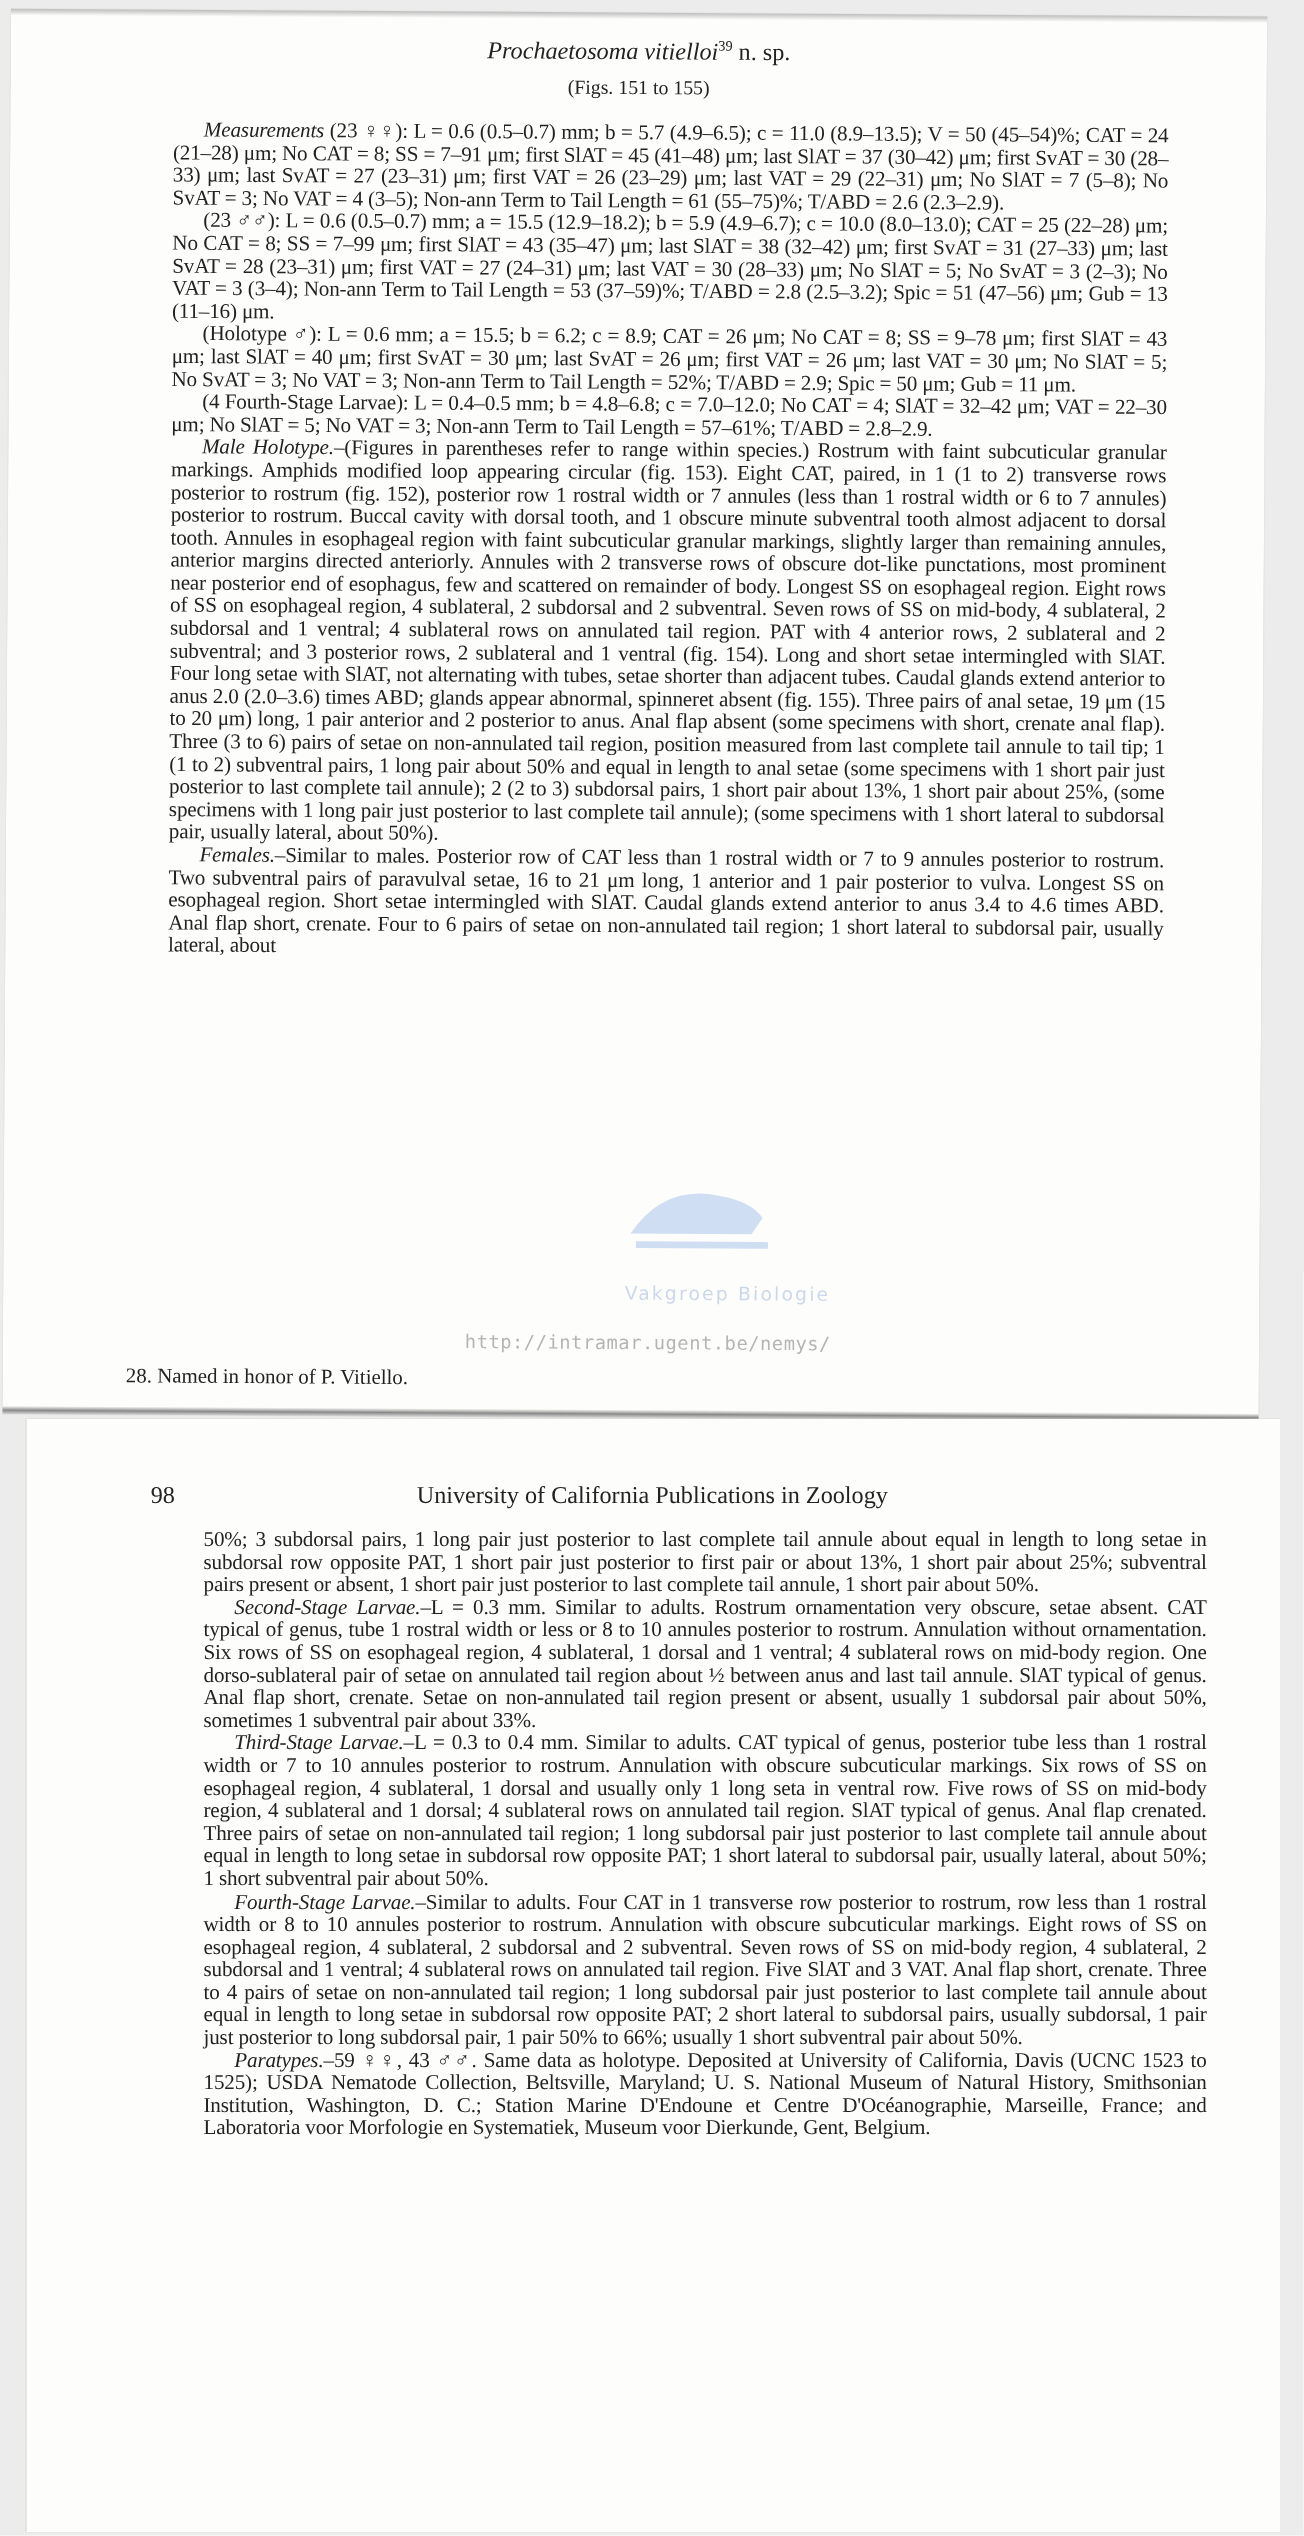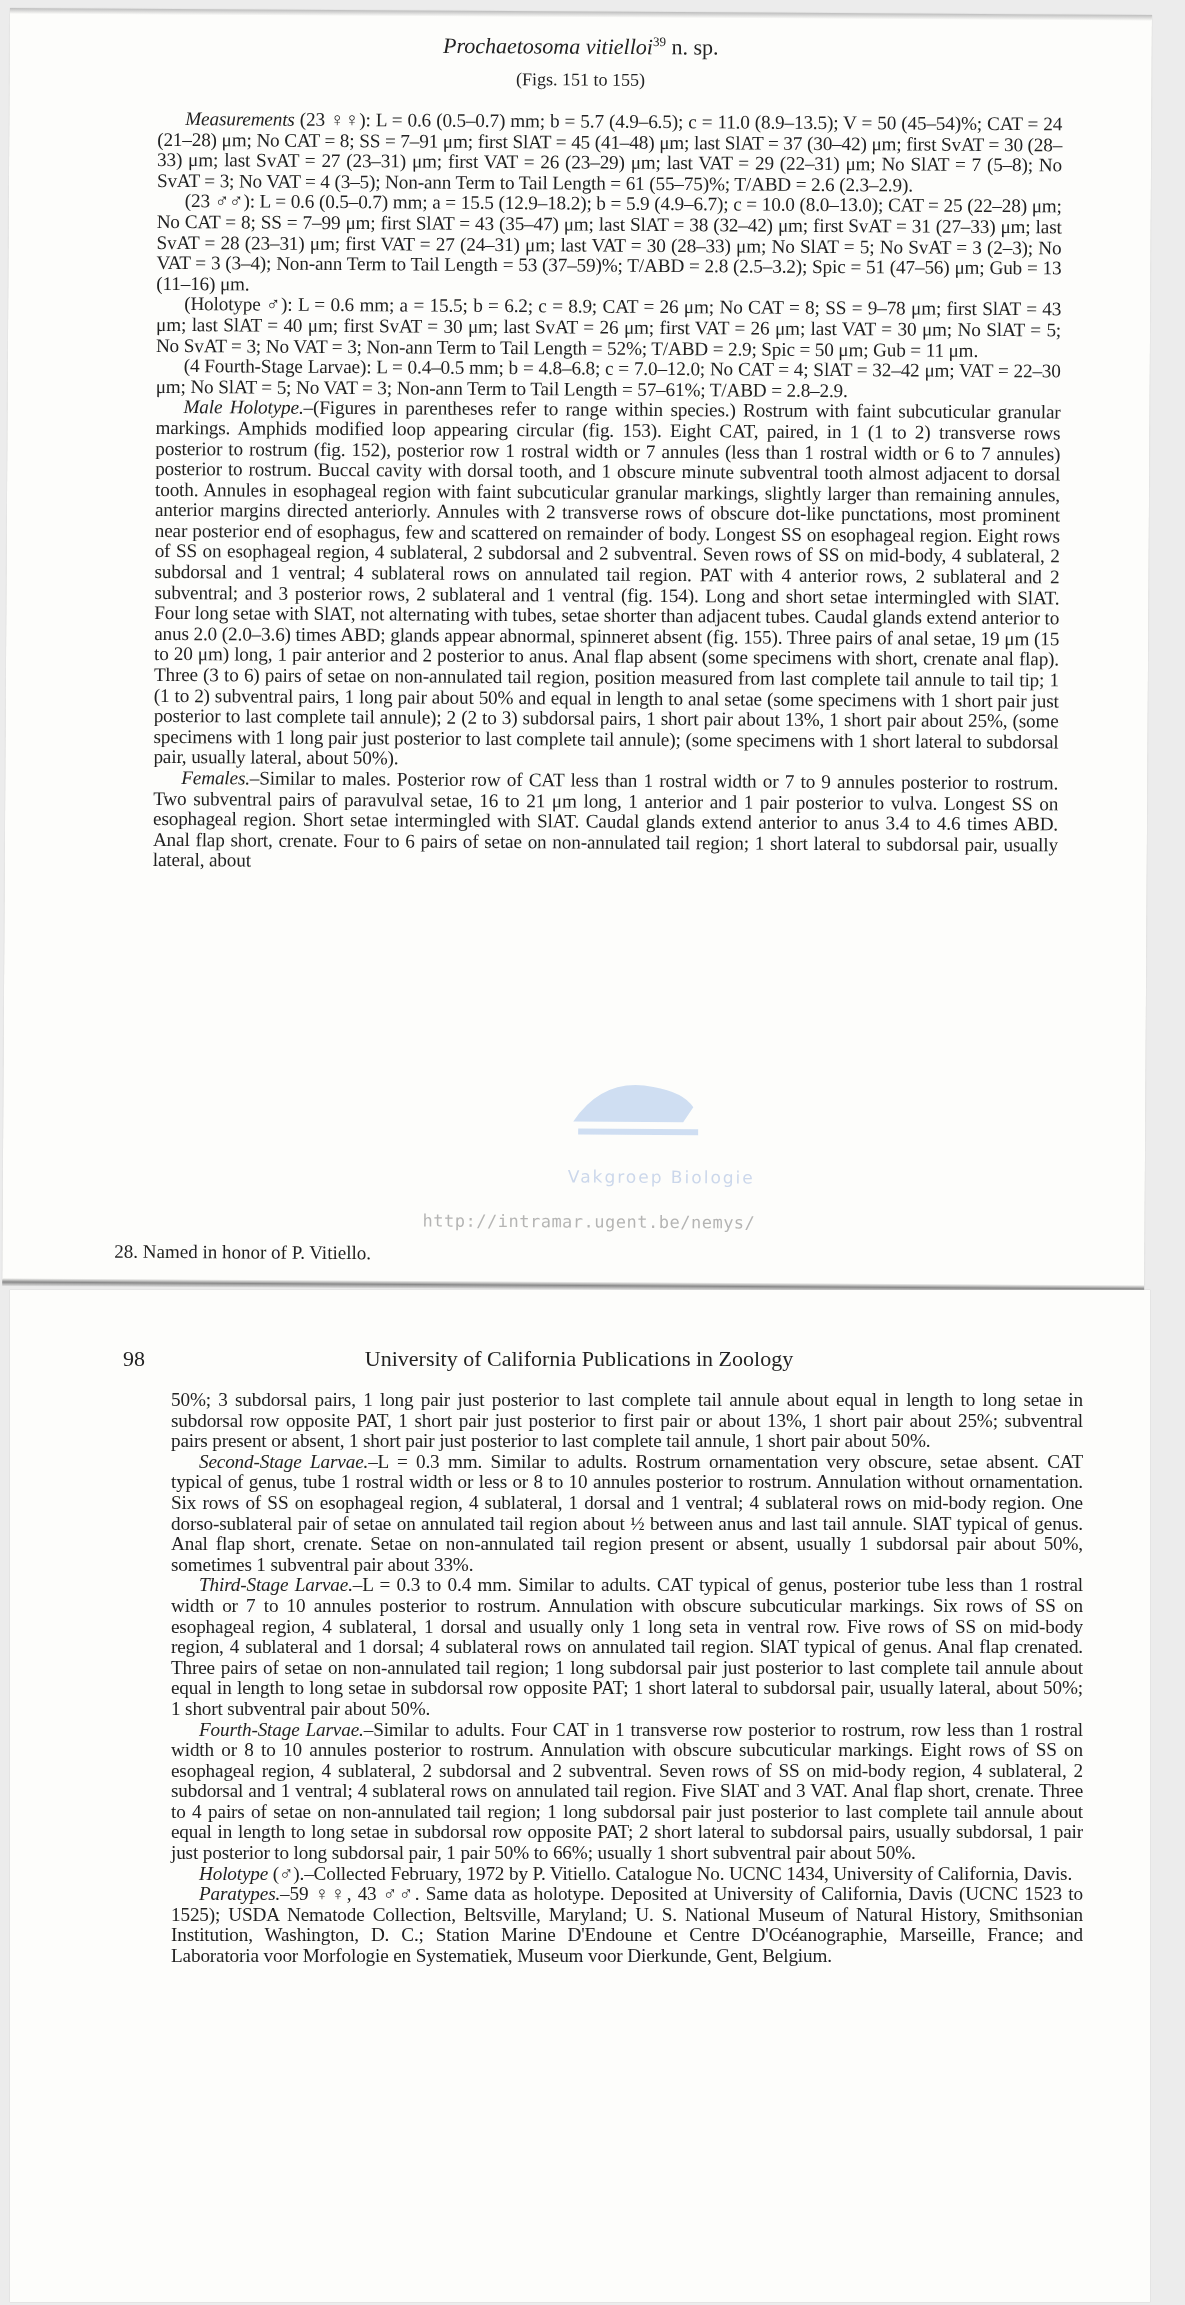--- a/index.html
+++ b/index.html
@@ -7,21 +7,21 @@
     width: 1185px; height: 2305px; position: relative; overflow: hidden;
     background: #ececec;
     font-family: "Liberation Serif", "DejaVu Serif", serif;
     color: #222;
   }
   .page {
     position: absolute; background: #fdfdfb;
     box-shadow: 0 0 1px #bbb;
   }
   #page1 { left: 10px; top: 8px; width: 1142px; height: 1272px; transform: rotate(0.35deg); transform-origin: 0 0; }
-  #page2 { left: 10px; top: 1290px; width: 1140px; height: 1012px; }
+  #page2 { left: 24px; top: 1290px; width: 1140px; height: 1012px; }
   .topedge { position:absolute; left:0; right:0; top:0; height:6px; background: linear-gradient(#bdbdbd,#fdfdfb); }
   .bottomshade { position:absolute; left:0; right:0; bottom:-6px; height:8px; background: linear-gradient(#fdfdfb,#8a8a8a,#e0e0e0); }
   .text {
     position: absolute; font-size: 19.2px; line-height: 20.6px;
     text-align: justify; letter-spacing: -0.15px;
   }
   #page1 .text { left: 148px; width: 905px; }
   #page2 .text { left: 113px; width: 912px; margin-left: 48px; }
   .title { position:absolute; left:0; right:0; text-align:center; font-size: 22px; }
   .title i { font-style: italic; }
@@ -76,16 +76,15 @@
 <div class="page" id="page2">
   <div class="running">
     <span class="pno">98</span>
     <span class="jt">University of California Publications in Zoology</span>
   </div>
   <div class="text" style="top:100px" id="p2body">
       <p class=""><span>50%; 3 subdorsal pairs, 1 long pair just posterior to last complete tail annule about equal in length to long setae in subdorsal row opposite PAT, 1 short pair just posterior to first pair or about 13%, 1 short pair about 25%; subventral pairs present or absent, 1 short pair just posterior to last complete tail annule, 1 short pair about 50%.</span></p>
       <p class="ind"><i>Second-Stage Larvae.</i><span>–L = 0.3 mm. Similar to adults. Rostrum ornamentation very obscure, setae absent. CAT typical of genus, tube 1 rostral width or less or 8 to 10 annules posterior to rostrum. Annulation without ornamentation. Six rows of SS on esophageal region, 4 sublateral, 1 dorsal and 1 ventral; 4 sublateral rows on mid-body region. One dorso-sublateral pair of setae on annulated tail region about ½ between anus and last tail annule. SlAT typical of genus. Anal flap short, crenate. Setae on non-annulated tail region present or absent, usually 1 subdorsal pair about 50%, sometimes 1 subventral pair about 33%.</span></p>
       <p class="ind"><i>Third-Stage Larvae.</i><span>–L = 0.3 to 0.4 mm. Similar to adults. CAT typical of genus, posterior tube less than 1 rostral width or 7 to 10 annules posterior to rostrum. Annulation with obscure subcuticular markings. Six rows of SS on esophageal region, 4 sublateral, 1 dorsal and usually only 1 long seta in ventral row. Five rows of SS on mid-body region, 4 sublateral and 1 dorsal; 4 sublateral rows on annulated tail region. SlAT typical of genus. Anal flap crenated. Three pairs of setae on non-annulated tail region; 1 long subdorsal pair just posterior to last complete tail annule about equal in length to long setae in subdorsal row opposite PAT; 1 short lateral to subdorsal pair, usually lateral, about 50%; 1 short subventral pair about 50%.</span></p>
       <p class="ind"><i>Fourth-Stage Larvae.</i><span>–Similar to adults. Four CAT in 1 transverse row posterior to rostrum, row less than 1 rostral width or 8 to 10 annules posterior to rostrum. Annulation with obscure subcuticular markings. Eight rows of SS on esophageal region, 4 sublateral, 2 subdorsal and 2 subventral. Seven rows of SS on mid-body region, 4 sublateral, 2 subdorsal and 1 ventral; 4 sublateral rows on annulated tail region. Five SlAT and 3 VAT. Anal flap short, crenate. Three to 4 pairs of setae on non-annulated tail region; 1 long subdorsal pair just posterior to last complete tail annule about equal in length to long setae in subdorsal row opposite PAT; 2 short lateral to subdorsal pairs, usually subdorsal, 1 pair just posterior to long subdorsal pair, 1 pair 50% to 66%; usually 1 short subventral pair about 50%.</span></p>
-      <p class="ind"><i>Holotype</i><span> (♂).–Collected February, 1972 by P. Vitiello. Catalogue No. UCNC 1434, University of California, Davis.</span></p>
       <p class="ind"><i>Paratypes.</i><span>–59 ♀♀, 43 ♂♂. Same data as holotype. Deposited at University of California, Davis (UCNC 1523 to 1525); USDA Nematode Collection, Beltsville, Maryland; U. S. National Museum of Natural History, Smithsonian Institution, Washington, D. C.; Station Marine D'Endoune et Centre D'Océanographie, Marseille, France; and Laboratoria voor Morfologie en Systematiek, Museum voor Dierkunde, Gent, Belgium.</span></p>
     </div>
 </div>
 
 </body></html>

